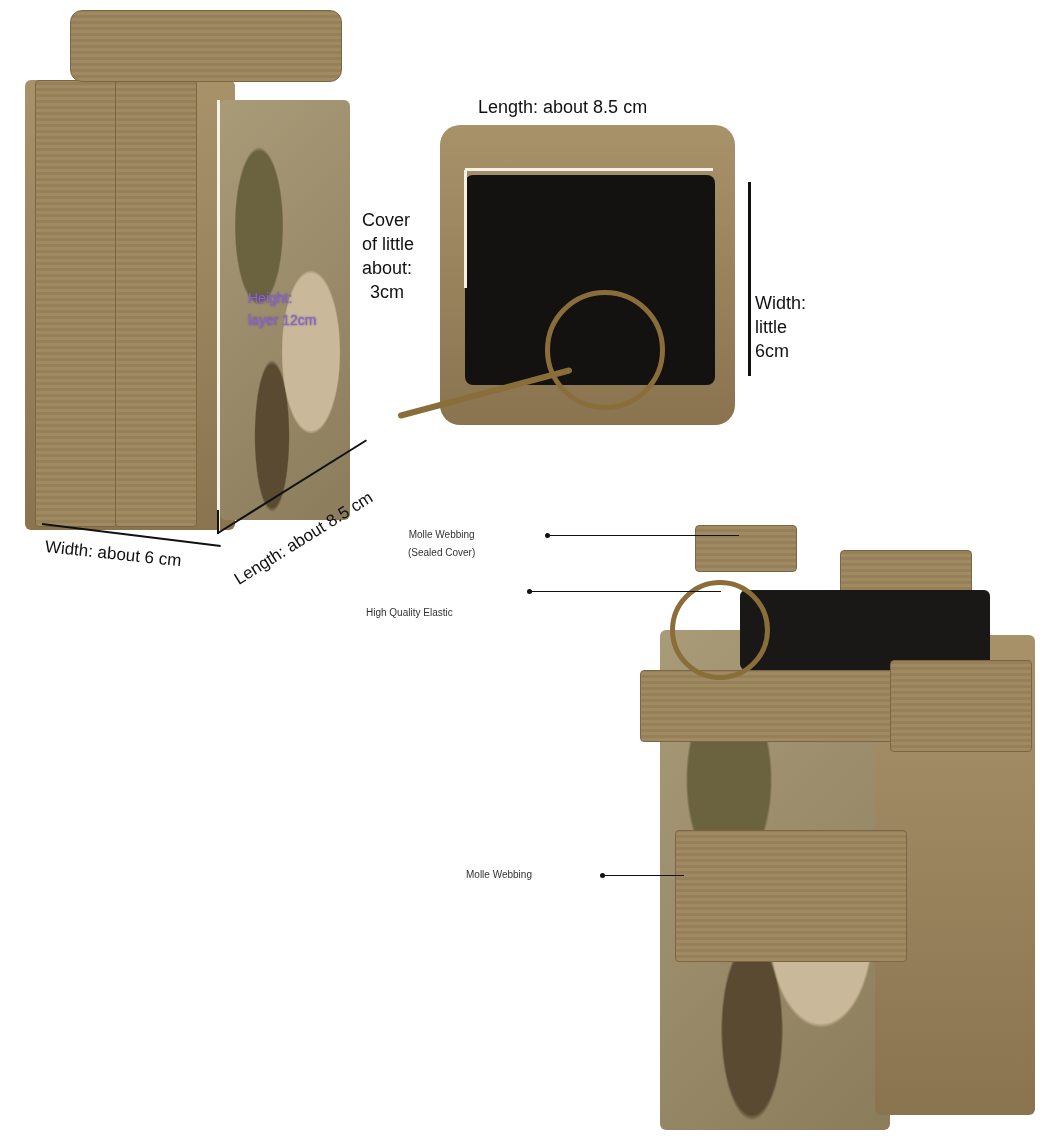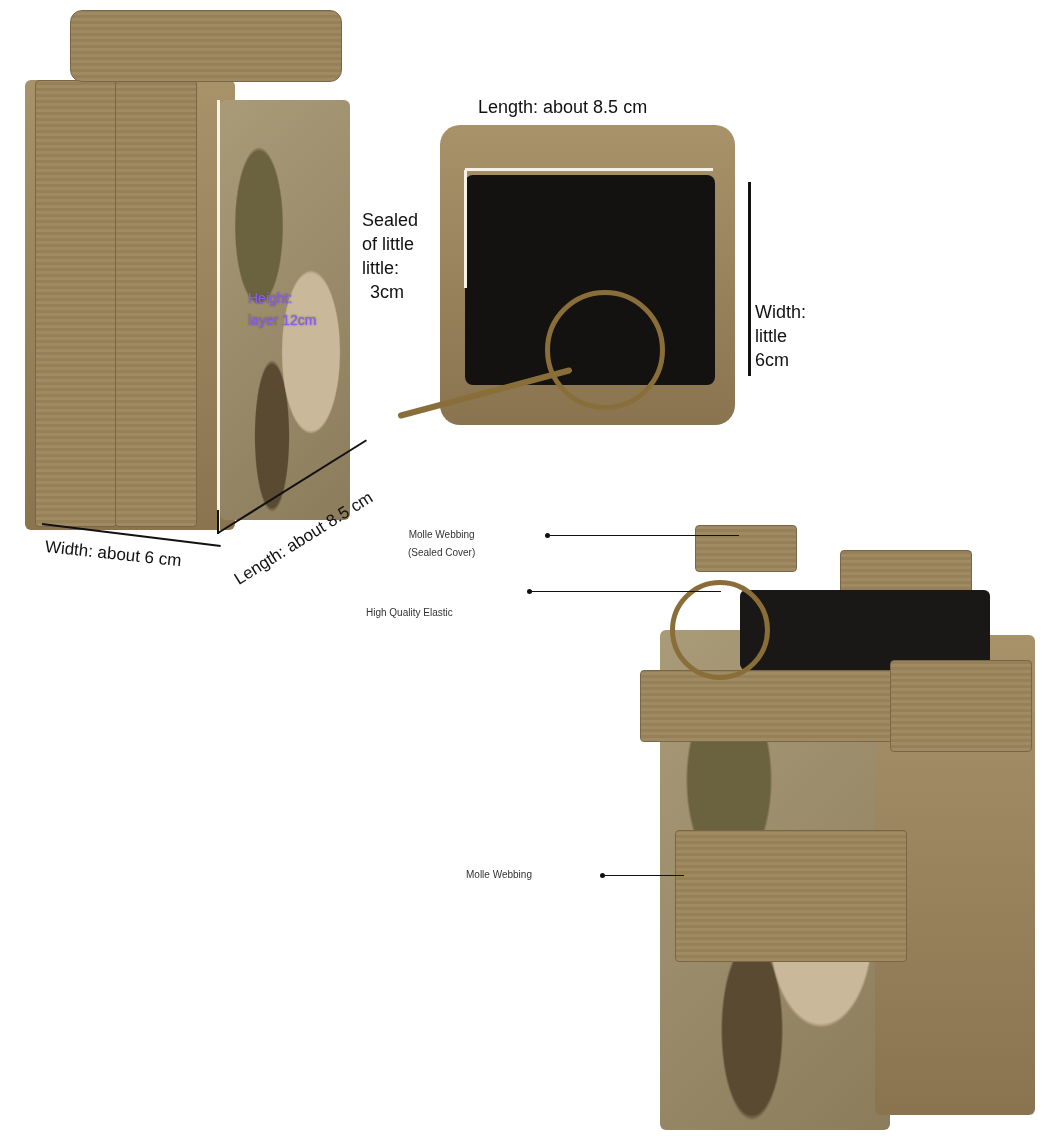--- a/index.html
+++ b/index.html
@@ -41,27 +41,27 @@
 <div class="abs lbl" style="left:478px;top:96px;font-size:18px;">Length: about 8.5 cm</div>
 <div class="abs" style="left:395px;top:120px;width:350px;height:345px;">
   <div class="abs fabric" style="left:45px;top:5px;width:295px;height:300px;border-radius:20px;"></div>
   <div class="abs" style="left:70px;top:55px;width:250px;height:210px;background:#141210;border-radius:8px;"></div>
   <div class="abs" style="left:150px;top:170px;width:110px;height:110px;border:5px solid #8a6e3a;border-radius:50%;"></div>
   <div class="abs" style="left:0px;top:270px;width:180px;height:6px;background:#8a6e3a;transform:rotate(-15deg);border-radius:3px;"></div>
 </div>
 <div class="abs" style="left:465px;top:168px;width:248px;height:3px;background:#f5f1e6;"></div>
 <div class="abs" style="left:464px;top:170px;width:3px;height:118px;background:#f5f1e6;"></div>
 <div class="abs lbl" style="left:362px;top:208px;font-size:18px;line-height:24px;">
-  <div>Sealed</div>
+  <div>Cover</div>
   <div>of little</div>
-  <div>little:</div>
+  <div>about:</div>
   <div style="padding-left:8px;">3cm</div>
 </div>
 <div class="abs line" style="left:748px;top:182px;width:3px;height:194px;"></div>
-<div class="abs lbl" style="left:755px;top:300px;font-size:18px;line-height:24px;">
+<div class="abs lbl" style="left:755px;top:291px;font-size:18px;line-height:24px;">
   <div>Width:</div>
   <div>little</div>
   <div>6cm</div>
 </div>
 
 <div class="abs" style="left:640px;top:520px;width:400px;height:620px;">
   <div class="abs camo" style="left:20px;top:110px;width:230px;height:500px;border-radius:6px;"></div>
   <div class="abs fabric" style="left:235px;top:115px;width:160px;height:480px;"></div>
   <div class="abs strap" style="left:55px;top:5px;width:100px;height:45px;"></div>
   <div class="abs strap" style="left:200px;top:30px;width:130px;height:60px;"></div>

